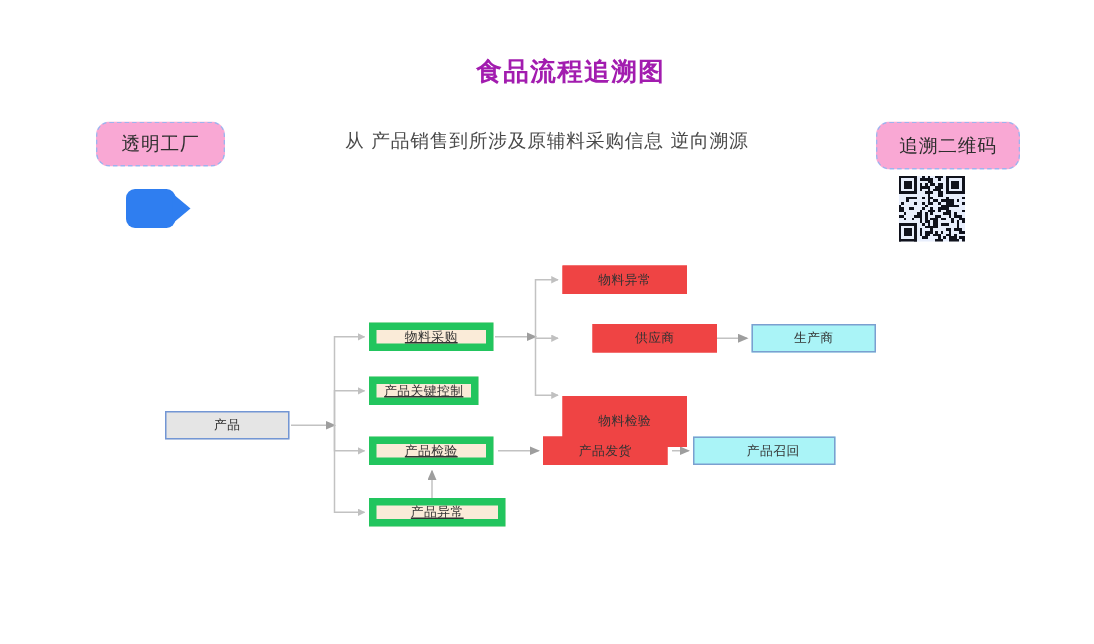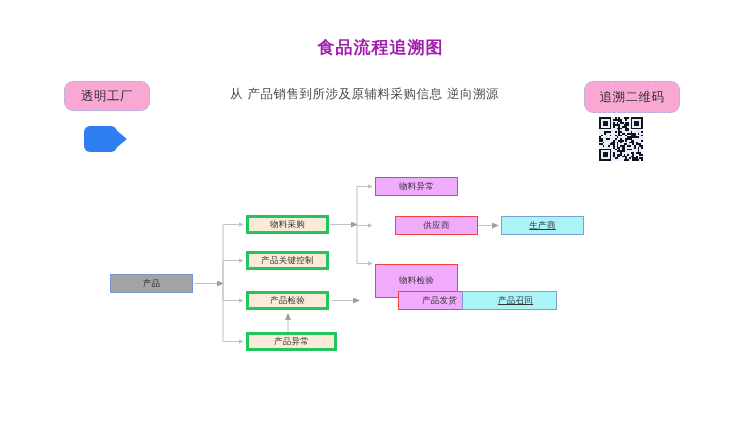--- a/index.html
+++ b/index.html
@@ -62,24 +62,24 @@
   
   .node{
     position:absolute;
     box-sizing:border-box;
     display:flex;align-items:center;justify-content:center;
     font-size:8.5px;
     color:#333;
     letter-spacing:.3px;
     white-space:nowrap;
   }
-  .n-blue{background:#a3a3a3;border:1px solid #7396d4;color:#2b2b2b;}
-  .n-tan{background:#faebd8;border:3px solid #22c55e;color:#333;}
-  .n-gray{background:#f0abfc;border:1px solid #ef4444;color:#333;}
-  .n-cyan{background:#aaf4f7;border:1px solid #7b9fd0;color:#333;text-decoration:underline;}
+  .n-blue{background:#e5e5e5;border:1px solid #7396d4;color:#2b2b2b;}
+  .n-tan{background:#faebd8;border:5px solid #22c55e;color:#333;text-decoration:underline;}
+  .n-gray{background:#ef4444;border:3px solid #ef4444;color:#333;}
+  .n-cyan{background:#aaf4f7;border:1px solid #7b9fd0;color:#333;}
 
   
   #wires{position:absolute;left:0;top:0;width:729px;height:429px;pointer-events:none;}
 </style>
 </head>
 <body>
 
 <div id="stage">
 
   <div class="title">食品流程追溯图</div>
@@ -332,24 +332,24 @@
         <path d="M461,225.5 H498" marker-end="url(#ah)"></path>
         <path d="M332,300.5 H359" marker-end="url(#ah)"></path>
         <path d="M448,300.5 H459" marker-end="url(#ah)"></path>
         <path d="M288,332 V314" marker-end="url(#ah)"></path>
       </g>
   </svg>
 
   <div id="node-layer">
       <div class="node n-blue" style="left: 110px; top: 274px; width: 83px; height: 19px;">产品</div>
       <div class="node n-tan" style="left: 246px; top: 215px; width: 83px; height: 19px;">物料采购</div>
-      <div class="node n-tan" style="left: 246px; top: 251px; width: 83px; height: 19px;">产品关键控制</div>
+      <div class="node n-tan" style="left: 246px; top: 251px; width: 73px; height: 19px;">产品关键控制</div>
       <div class="node n-tan" style="left: 246px; top: 291px; width: 83px; height: 19px;">产品检验</div>
       <div class="node n-tan" style="left: 246px; top: 332px; width: 91px; height: 19px;">产品异常</div>
       <div class="node n-gray" style="left: 375px; top: 177px; width: 83px; height: 19px;">物料异常</div>
       <div class="node n-gray" style="left: 375px; top: 216px; width: 83px; height: 19px; margin-left: 20px;">供应商</div>
       <div class="node n-gray" style="left: 375px; top: 264px; width: 83px; height: 34px; text-align: right;">物料检验</div>
-      <div class="node n-gray" style="left: 362px; top: 291px; width: 83px; height: 19px; margin-left: 36px;">产品发货</div>
+      <div class="node n-gray" style="left: 362px; top: 291px; width: 83px; height: 19px;">产品发货</div>
       <div class="node n-cyan" style="left: 501px; top: 216px; width: 83px; height: 19px;">生产商</div>
       <div class="node n-cyan" style="left: 462px; top: 291px; width: 95px; height: 19px; padding-left: 12px;">产品召回</div>
     </div>
 
 </div>
 
 </body></html>

